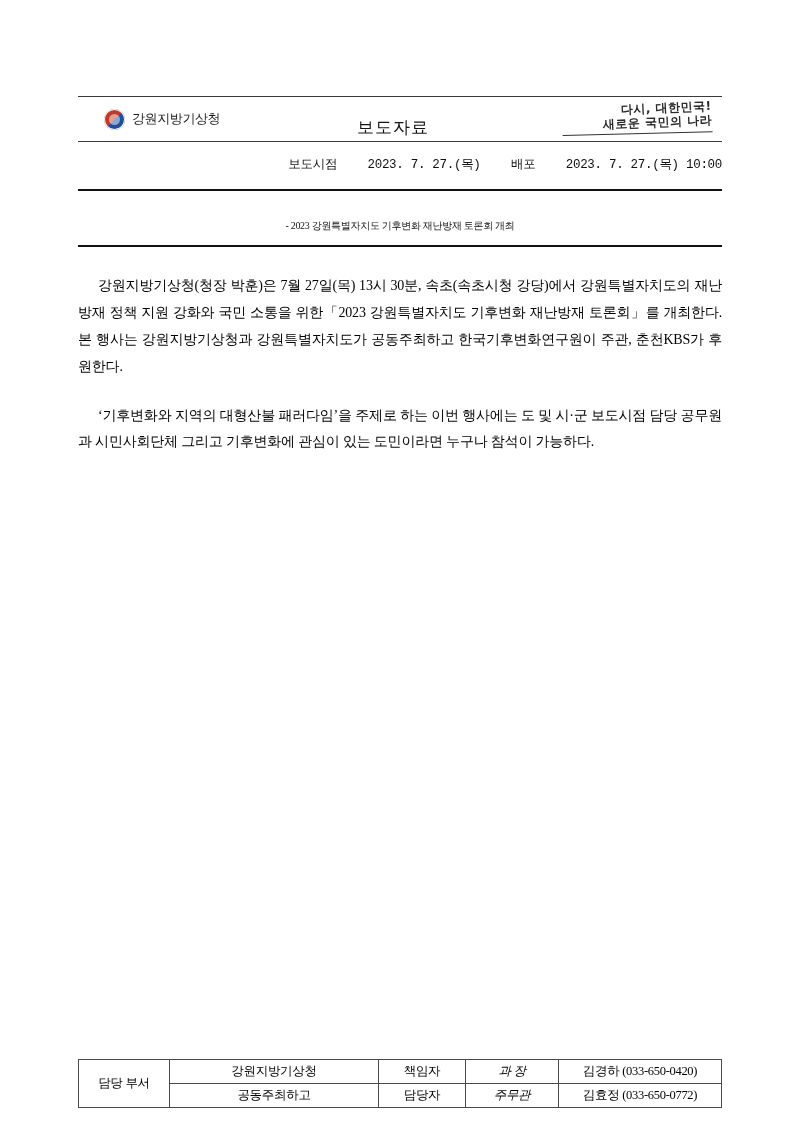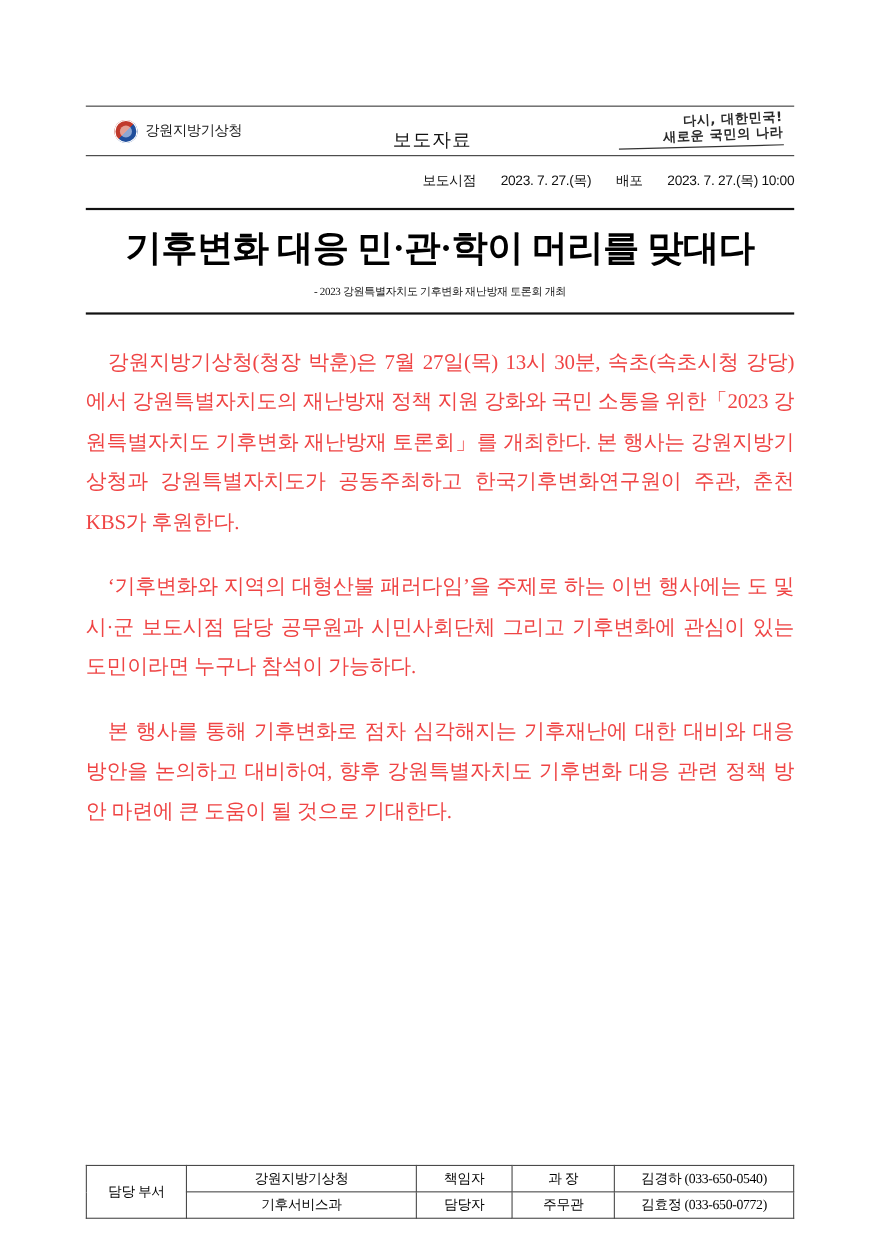--- a/index.html
+++ b/index.html
@@ -95,21 +95,21 @@
     width: 150px;
     margin: 2px 0 0 auto;
     transform: rotate(1deg);
   }
 
   
   .timing {
     margin-top: 14px;
     text-align: right;
     font-size: 12.5px;
-    font-family: Liberation Sans, sans-serif;
+    font-family: Liberation Mono, monospace;
     letter-spacing: -0.3px;
     color: #111;
   }
   .timing .gap { display: inline-block; width: 16px; }
 
   
   .title-box {
     margin-top: 16px;
     border-top: 2px solid #111;
     border-bottom: 2px solid #111;
@@ -126,25 +126,25 @@
   .title-sub {
     margin-top: 12px;
     font-size: 10px;
     letter-spacing: -0.3px;
     color: #111;
   }
 
   
   .body-copy {
     margin-top: 26px;
-    font-size: 19px;
+    font-size: 14px;
     line-height: 1.92;
     letter-spacing: -0.2px;
     text-align: justify;
-    color: #ef4444;
+    color: #000000;
   }
   .body-copy p {
     margin: 0 0 22px 0;
     text-indent: 20px;
   }
   .body-copy p.no-indent { text-indent: 0; }
 
   
   .contact-wrap {
     position: absolute;
@@ -162,21 +162,21 @@
     border: 1px solid #4a4a4a;
     text-align: center;
     height: 21px;
     padding: 1px 4px;
     letter-spacing: -0.3px;
     white-space: nowrap;
   }
   td.c-label { width: 82px; }
   td.c-dept  { width: 200px; }
   td.c-role  { width: 78px; font-family: Liberation Serif, serif; }
-  td.c-rank  { width: 84px; }
+  td.c-rank  { width: 84px; font-style: italic; }
   td.c-person{ text-align: left; padding-left: 28px; }
 </style>
 </head>
 <body>
 
 <div class="page">
 
   <div class="header-band">
     <div class="agency">
       <span class="agency-mark"></span>
@@ -194,42 +194,40 @@
     <span>보도시점</span>
     <span class="gap"></span>
     <span>2023. 7. 27.(목)</span>
     <span class="gap"></span>
     <span>배포</span>
     <span class="gap"></span>
     <span>2023. 7. 27.(목) 10:00</span>
   </div>
 
   <div class="title-box">
-    <div class="title-main">기후변화 대응 민·관·학이 머리를 맞대다</div>
     <div class="title-sub">- 2023 강원특별자치도 기후변화 재난방재 토론회 개최</div>
   </div>
 
   <div class="body-copy">
     <p>강원지방기상청(청장 박훈)은 7월 27일(목) 13시 30분, 속초(속초시청 강당)에서 강원특별자치도의 재난방재 정책 지원 강화와 국민 소통을 위한「2023 강원특별자치도 기후변화 재난방재 토론회」를 개최한다. 본 행사는 강원지방기상청과 강원특별자치도가 공동주최하고 한국기후변화연구원이 주관, 춘천KBS가 후원한다.</p>
     <p>‘기후변화와 지역의 대형산불 패러다임’을 주제로 하는 이번 행사에는 도 및 시·군 보도시점 담당 공무원과 시민사회단체 그리고 기후변화에 관심이 있는 도민이라면 누구나 참석이 가능하다.</p>
-    <p>본 행사를 통해 기후변화로 점차 심각해지는 기후재난에 대한 대비와 대응 방안을 논의하고 대비하여, 향후 강원특별자치도 기후변화 대응 관련 정책 방안 마련에 큰 도움이 될 것으로 기대한다.</p>
   </div>
 
   <div class="contact-wrap">
     <table class="contact">
       <tbody>
           <tr>
         <td class="c-label" rowspan="2">담당 부서</td>
         <td class="c-dept">강원지방기상청</td>
         <td class="c-role">책임자</td>
         <td class="c-rank">과  장</td>
-        <td class="c-person">김경하 (033-650-0540)</td>
+        <td class="c-person">김경하 (033-650-0420)</td>
       </tr>
       <tr>
-        <td class="c-dept">기후서비스과</td>
+        <td class="c-dept">공동주최하고</td>
         <td class="c-role">담당자</td>
         <td class="c-rank">주무관</td>
         <td class="c-person">김효정 (033-650-0772)</td>
       </tr>
     </tbody>
       </table>
   </div>
 
 </div>
 

